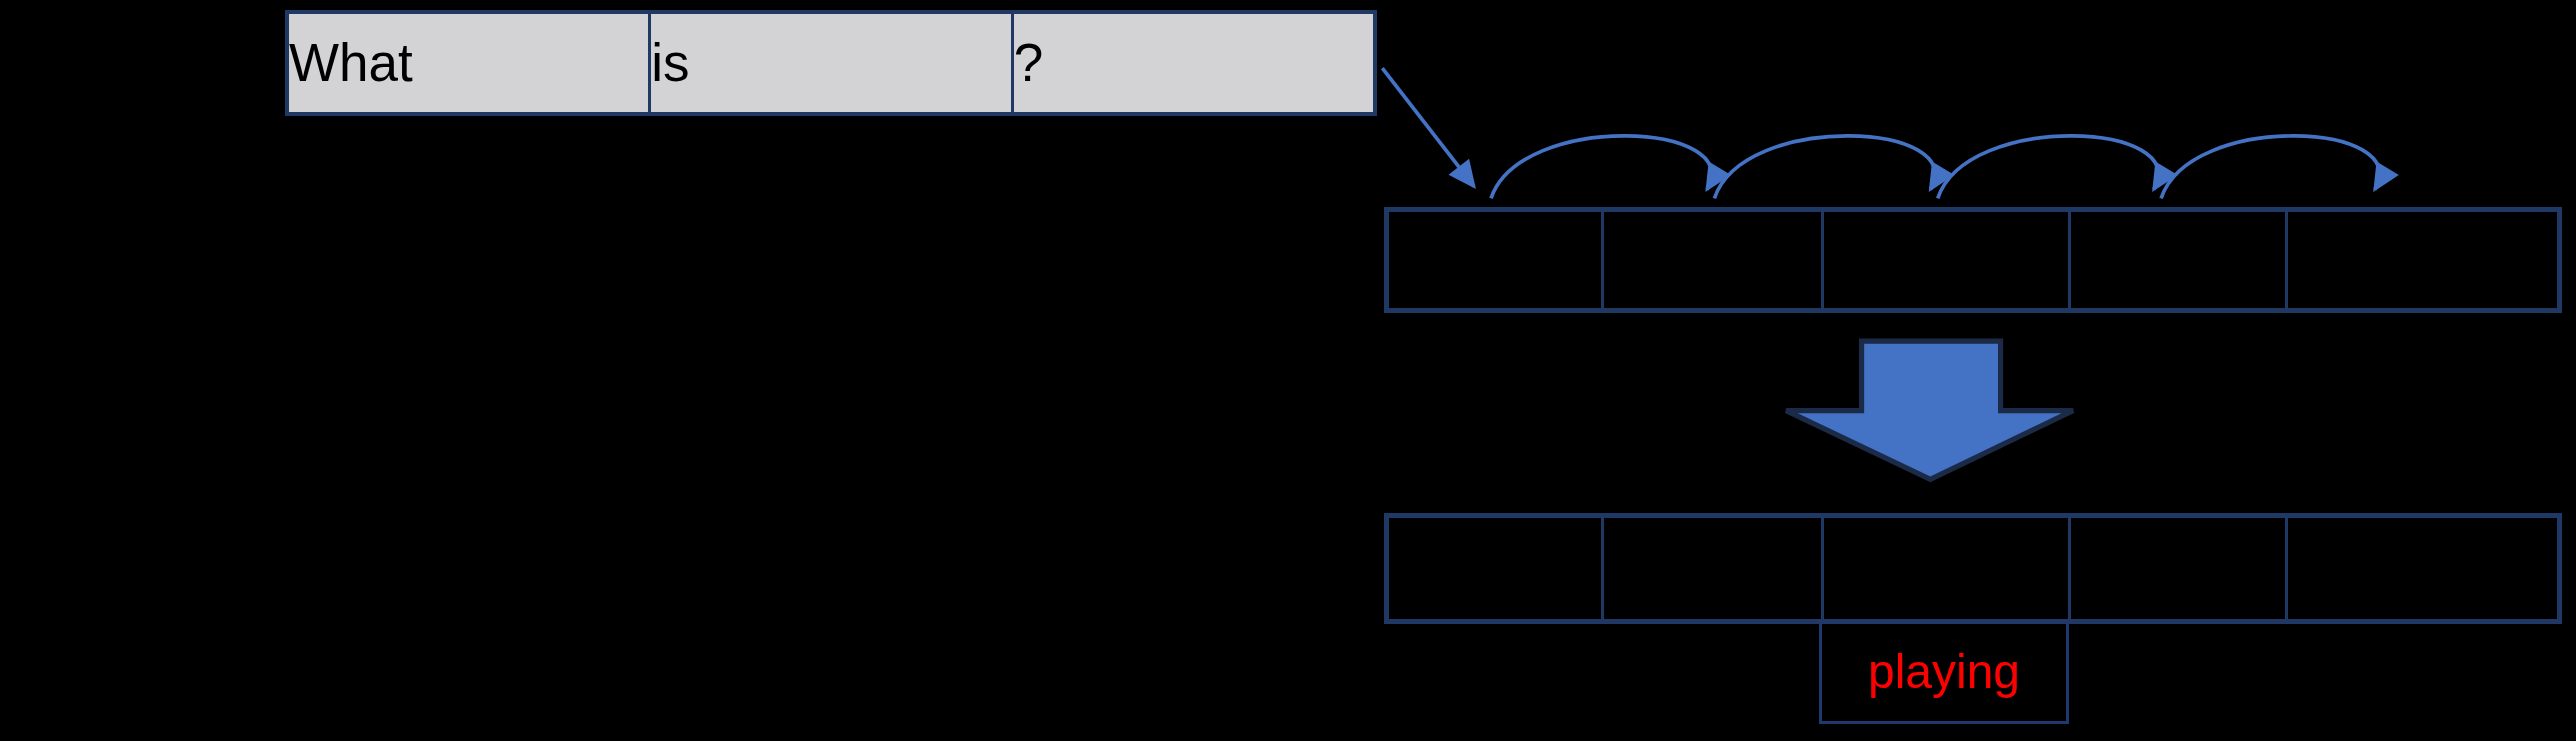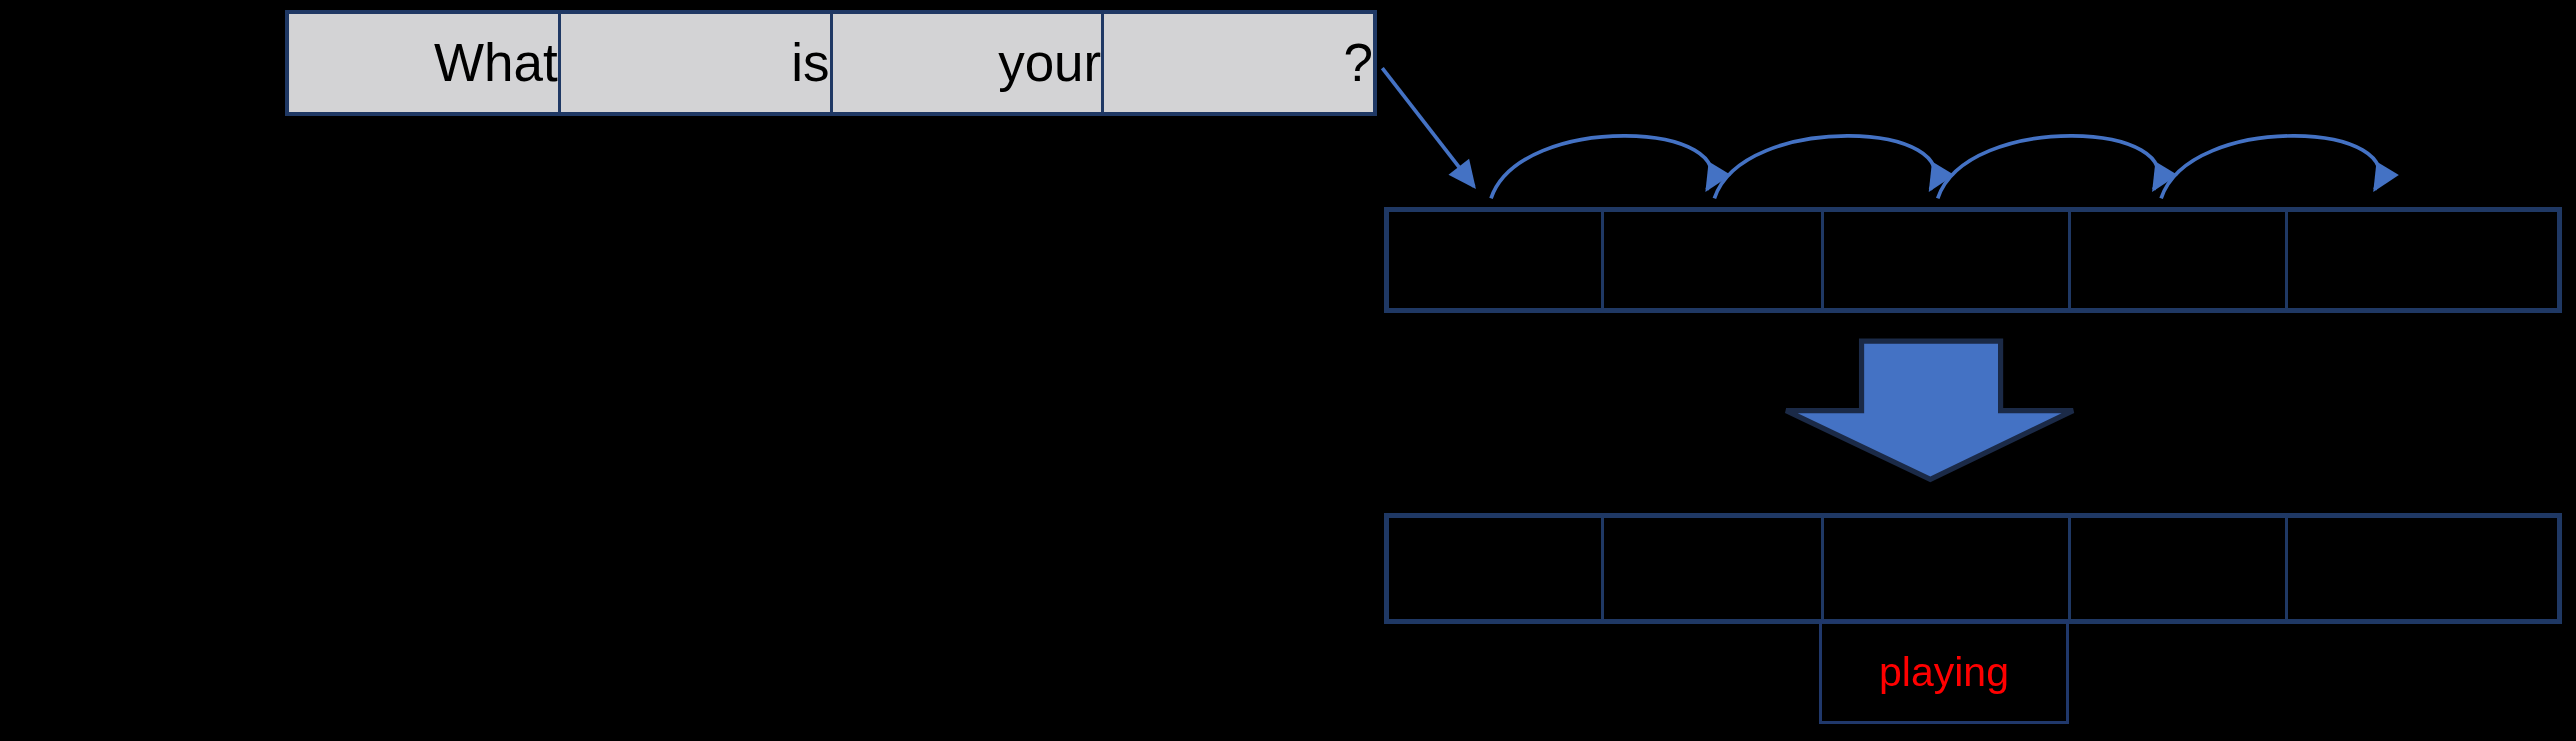--- a/index.html
+++ b/index.html
@@ -28,21 +28,21 @@
     width: 1092px; height: 106px;
     display: flex;
     border: 4.4px solid #1F3864;
     box-sizing: border-box;
     background: #D3D3D5;
   }
   .sentence-cell {
     flex: 1 1 0;
     display: flex;
     align-items: center;
-    justify-content: flex-end;
+    justify-content: flex-start;
     border-right: 3.7px solid #1F3864;
     box-sizing: border-box;
     background: #D3D3D5;
   }
   .sentence-cell:last-child { border-right: none; }
   .sentence-word {
     color: #000000;
     font-size: 53px;
     line-height: 1;
   }
@@ -77,21 +77,21 @@
     width: 250px; height: 104px;
     border: 3.7px solid #20386B;
     box-sizing: border-box;
     display: flex;
     align-items: center;
     justify-content: center;
     background: transparent;
   }
   .predicted-word {
     color: #FF0000;
-    font-size: 41px;
+    font-size: 48px;
     line-height: 1;
   }
 
   
   svg.overlay {
     position: absolute;
     left: 0; top: 0;
     width: 2576px; height: 742px;
     pointer-events: none;
   }
@@ -111,23 +111,20 @@
 <body>
 
 <div class="canvas">
 
   <div class="sentence-row">
     <div class="sentence-cell">
       <span class="sentence-word">What</span>
     </div>
     <div class="sentence-cell">
       <span class="sentence-word">is</span>
-    </div>
-    <div class="sentence-cell">
-      <span class="sentence-word">your</span>
     </div>
     <div class="sentence-cell">
       <span class="sentence-word">?</span>
     </div>
   </div>
 
   <svg class="overlay" viewBox="0 0 3483 1003">
     <defs>
       <marker id="ah" viewBox="0 0 10 10" refX="8.5" refY="5" markerWidth="46" markerHeight="42" markerUnits="userSpaceOnUse" orient="auto">
         <path d="M0.5,0.8 L9.5,5 L0.5,9.2 Z" fill="#4472C4"></path>

